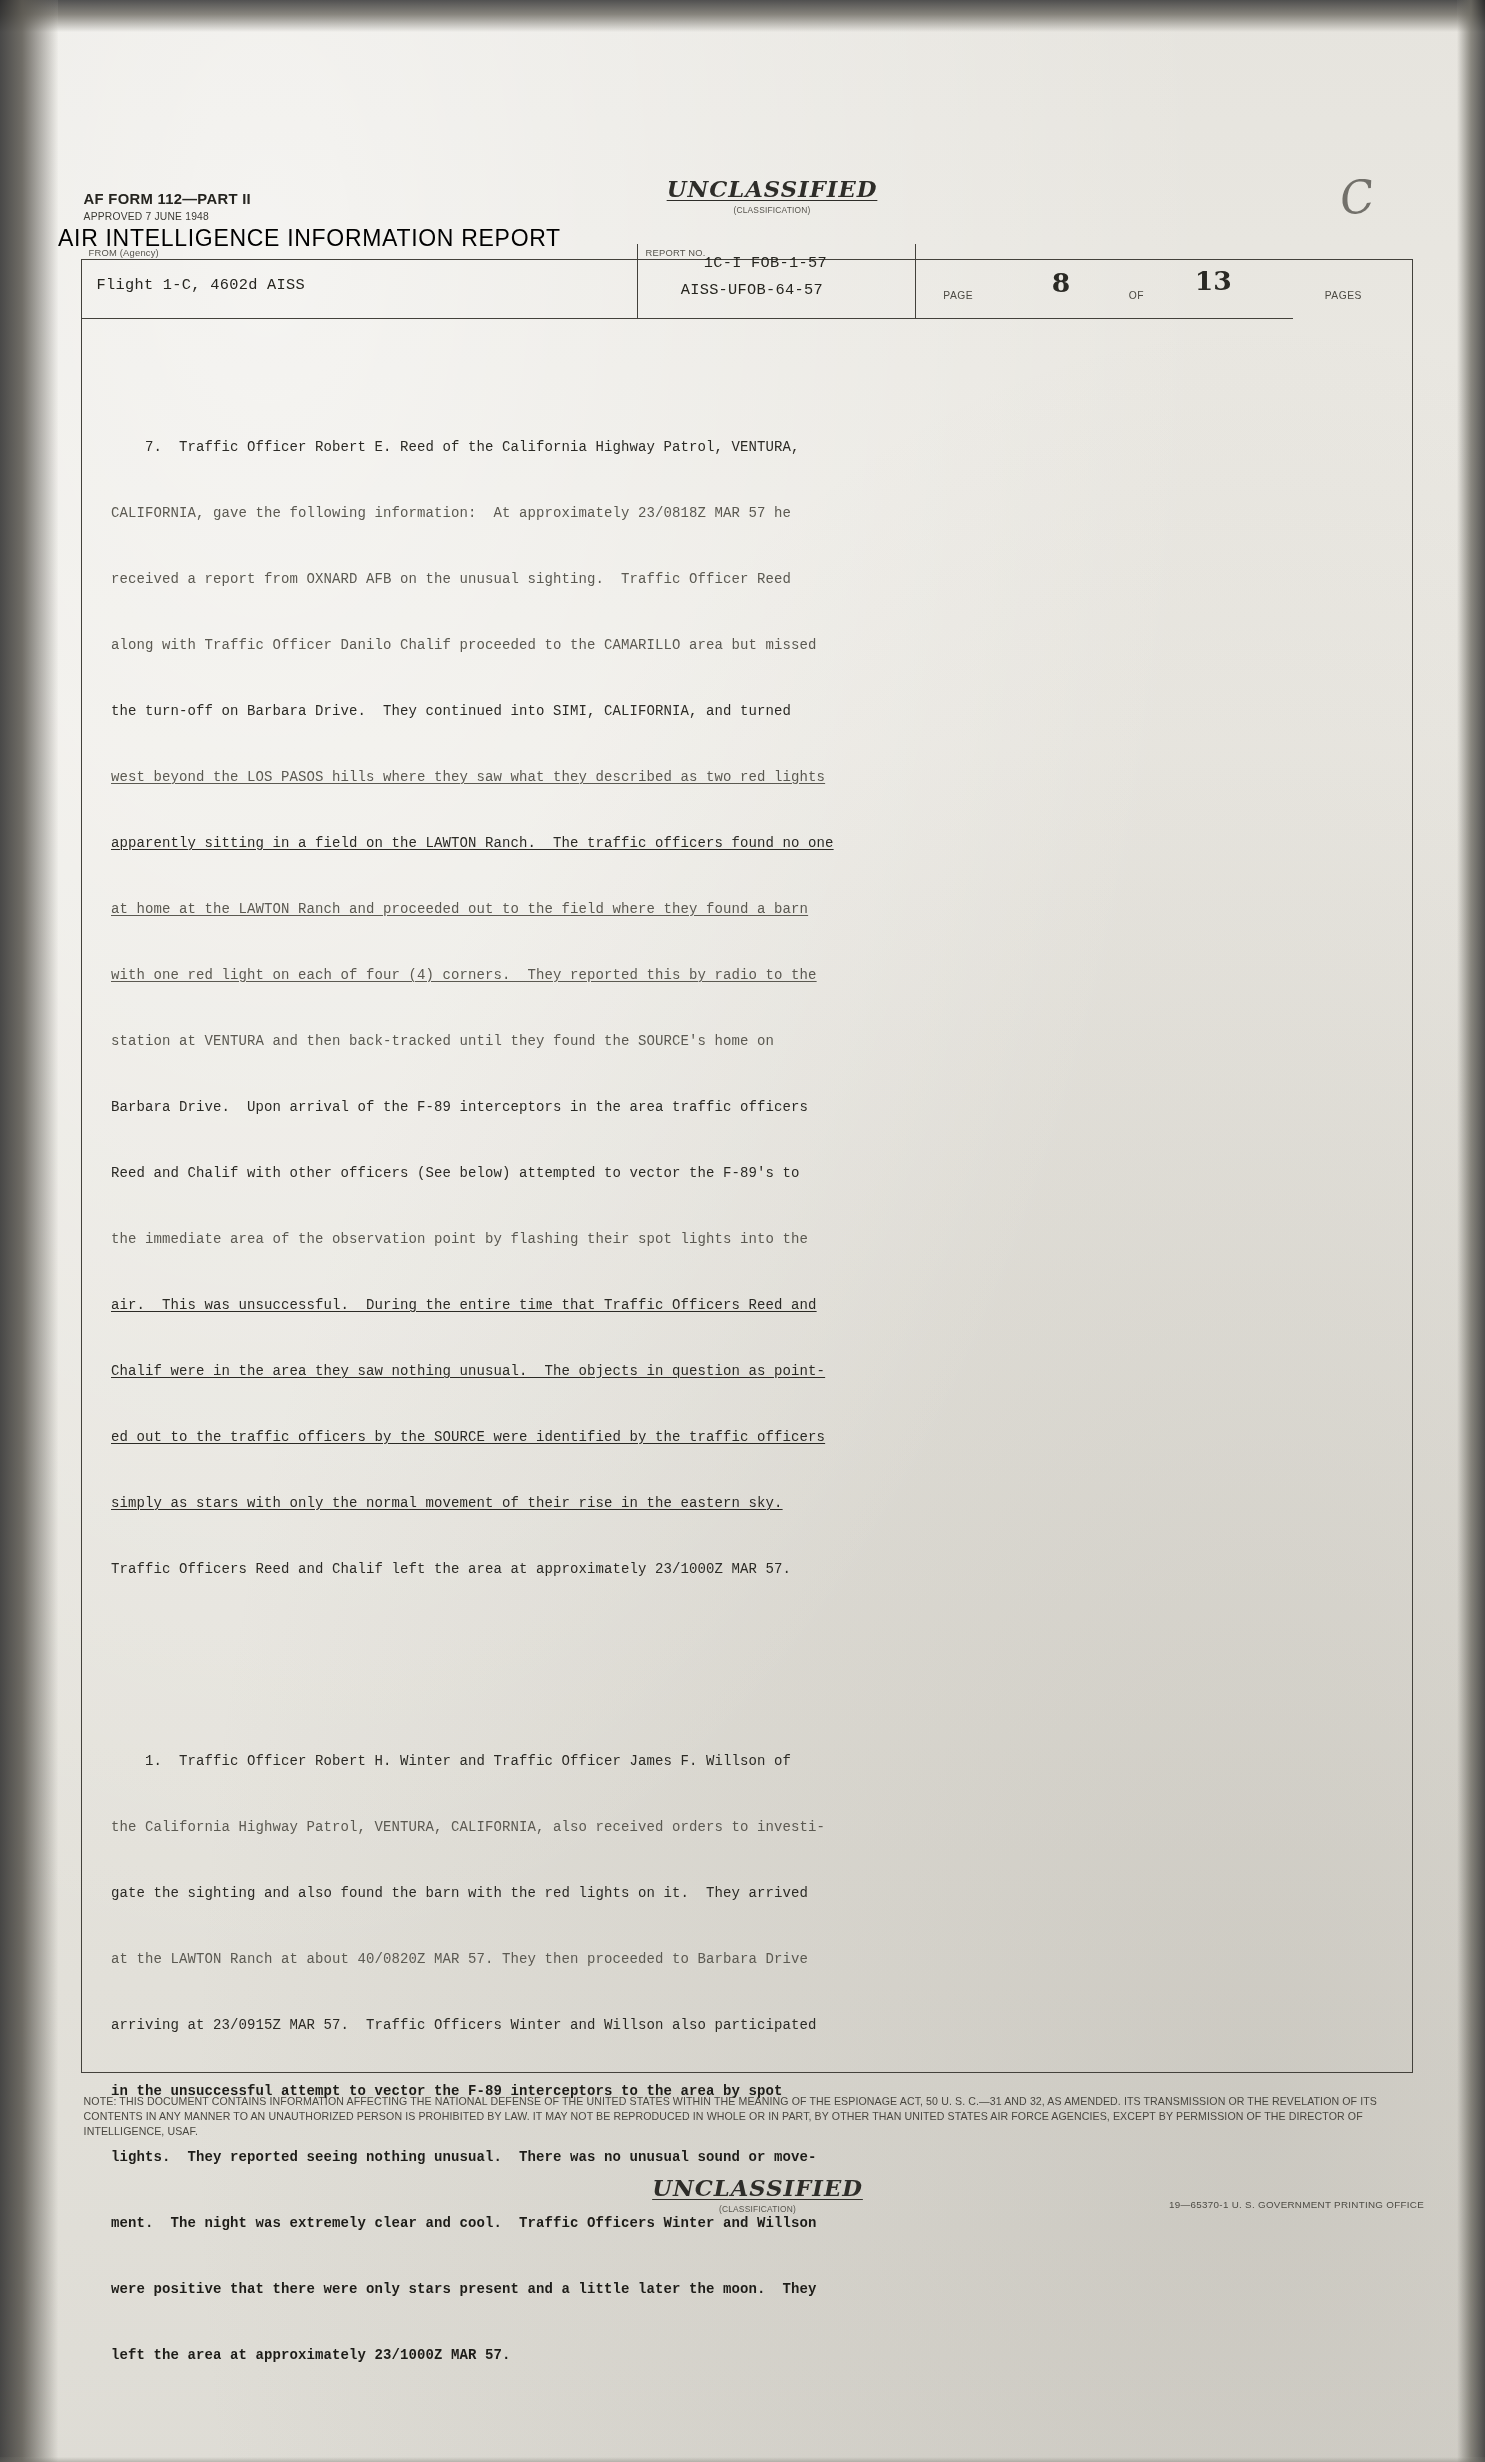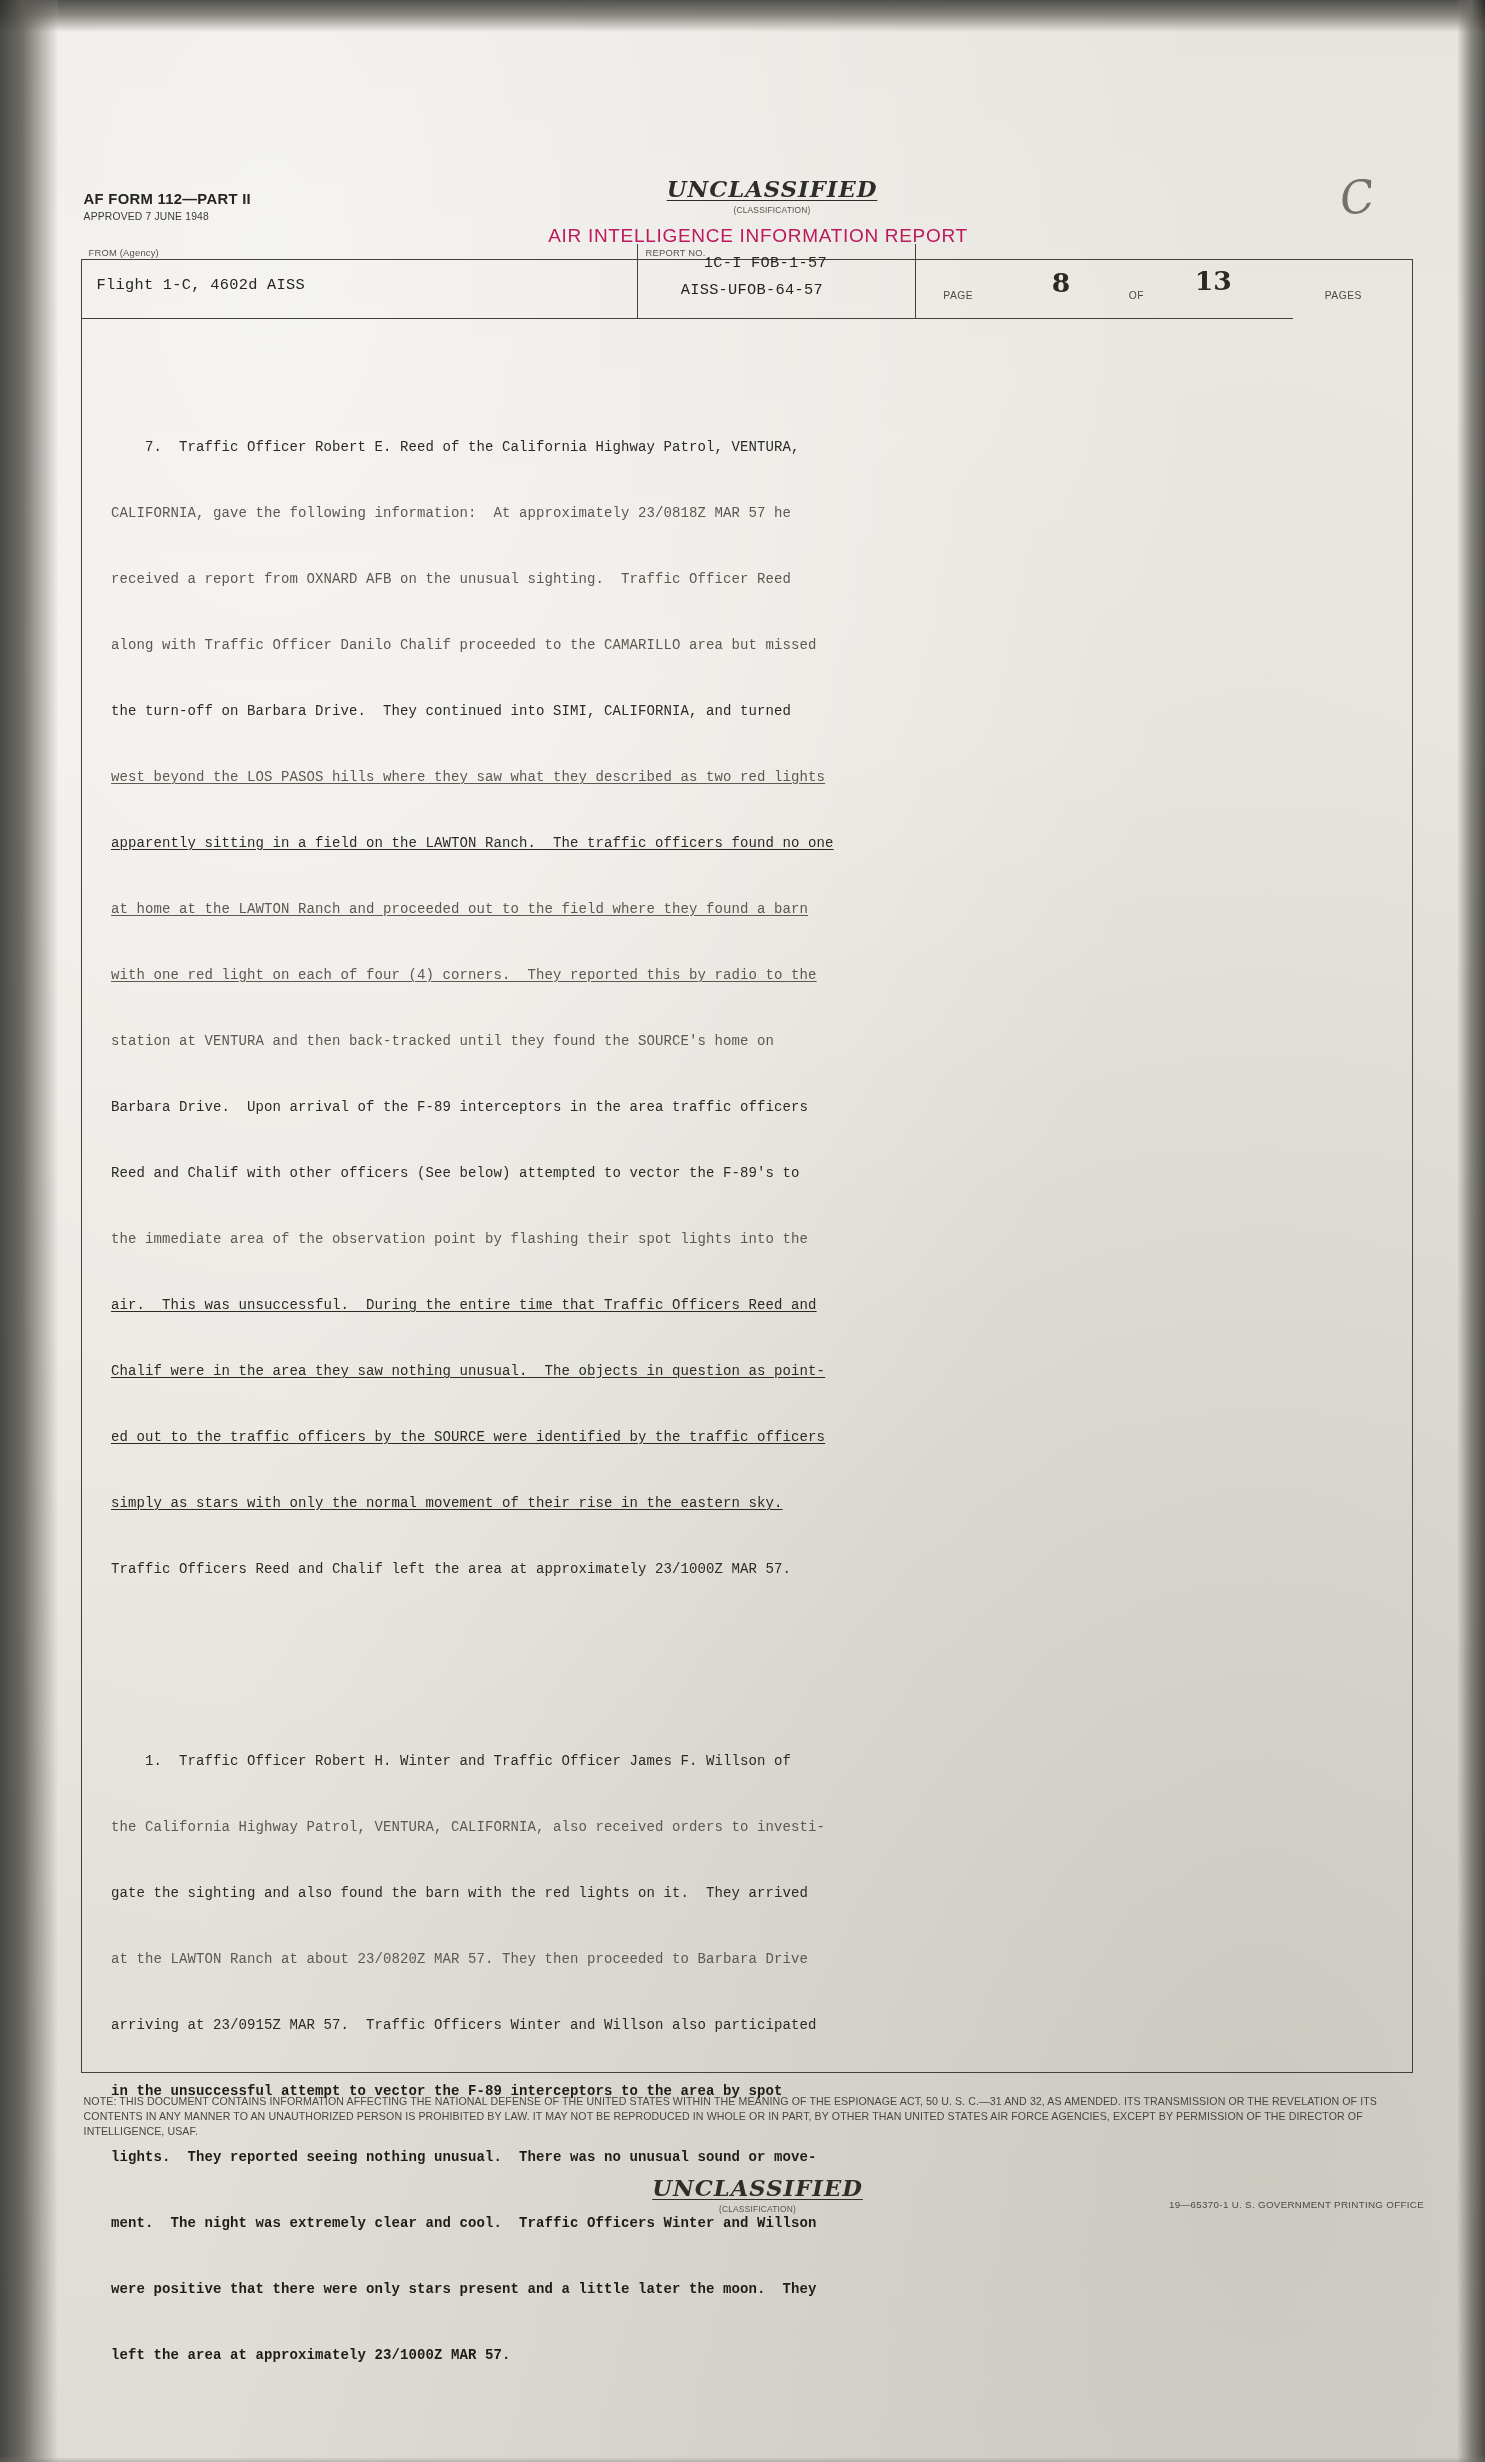--- a/index.html
+++ b/index.html
@@ -115,24 +115,23 @@
     font-size: 8.4px;
     letter-spacing: 0.2px;
     color: #55534c;
     margin-top: 3.9px;
   }
   .report-title {
     position: absolute;
     left: 0;
     top: 197px;
     width: 1400px;
-    text-align: center;
-    font-size: 19px;
+    font-size: 23px;
     letter-spacing: 0.7px;
-    color: #be185d;
+    color: #000000;
     font-family: "Liberation Sans", sans-serif;
   }
   .pen-mark {
     position: absolute;
     right: 84px;
     top: 143px;
     font-family: "DejaVu Serif", serif;
     font-style: italic;
     font-size: 45px;
     color: #4c4a44;
@@ -322,21 +321,21 @@
           <p class="u">Chalif were in the area they saw nothing unusual.  The objects in question as point-</p>
           <p class="u">ed out to the traffic officers by the SOURCE were identified by the traffic officers</p>
           <p class="u">simply as stars with only the normal movement of their rise in the eastern sky.</p>
           <p>Traffic Officers Reed and Chalif left the area at approximately 23/1000Z MAR 57.</p>
         </div>
 
         <div class="para">
           <p>    1.  Traffic Officer Robert H. Winter and Traffic Officer James F. Willson of</p>
           <p class="faint">the California Highway Patrol, VENTURA, CALIFORNIA, also received orders to investi-</p>
           <p>gate the sighting and also found the barn with the red lights on it.  They arrived</p>
-          <p class="faint">at the LAWTON Ranch at about 23/0820Z MAR 57. They then proceeded to Barbara Drive</p>
+          <p class="faint">at the LAWTON Ranch at about 40/0820Z MAR 57. They then proceeded to Barbara Drive</p>
           <p>arriving at 23/0915Z MAR 57.  Traffic Officers Winter and Willson also participated</p>
           <p class="bold">in the unsuccessful attempt to vector the F-89 interceptors to the area by spot</p>
           <p class="bold">lights.  They reported seeing nothing unusual.  There was no unusual sound or move-</p>
           <p class="bold">ment.  The night was extremely clear and cool.  Traffic Officers Winter and Willson</p>
           <p class="bold">were positive that there were only stars present and a little later the moon.  They</p>
           <p class="bold">left the area at approximately 23/1000Z MAR 57.</p>
         </div>
 
         
 

